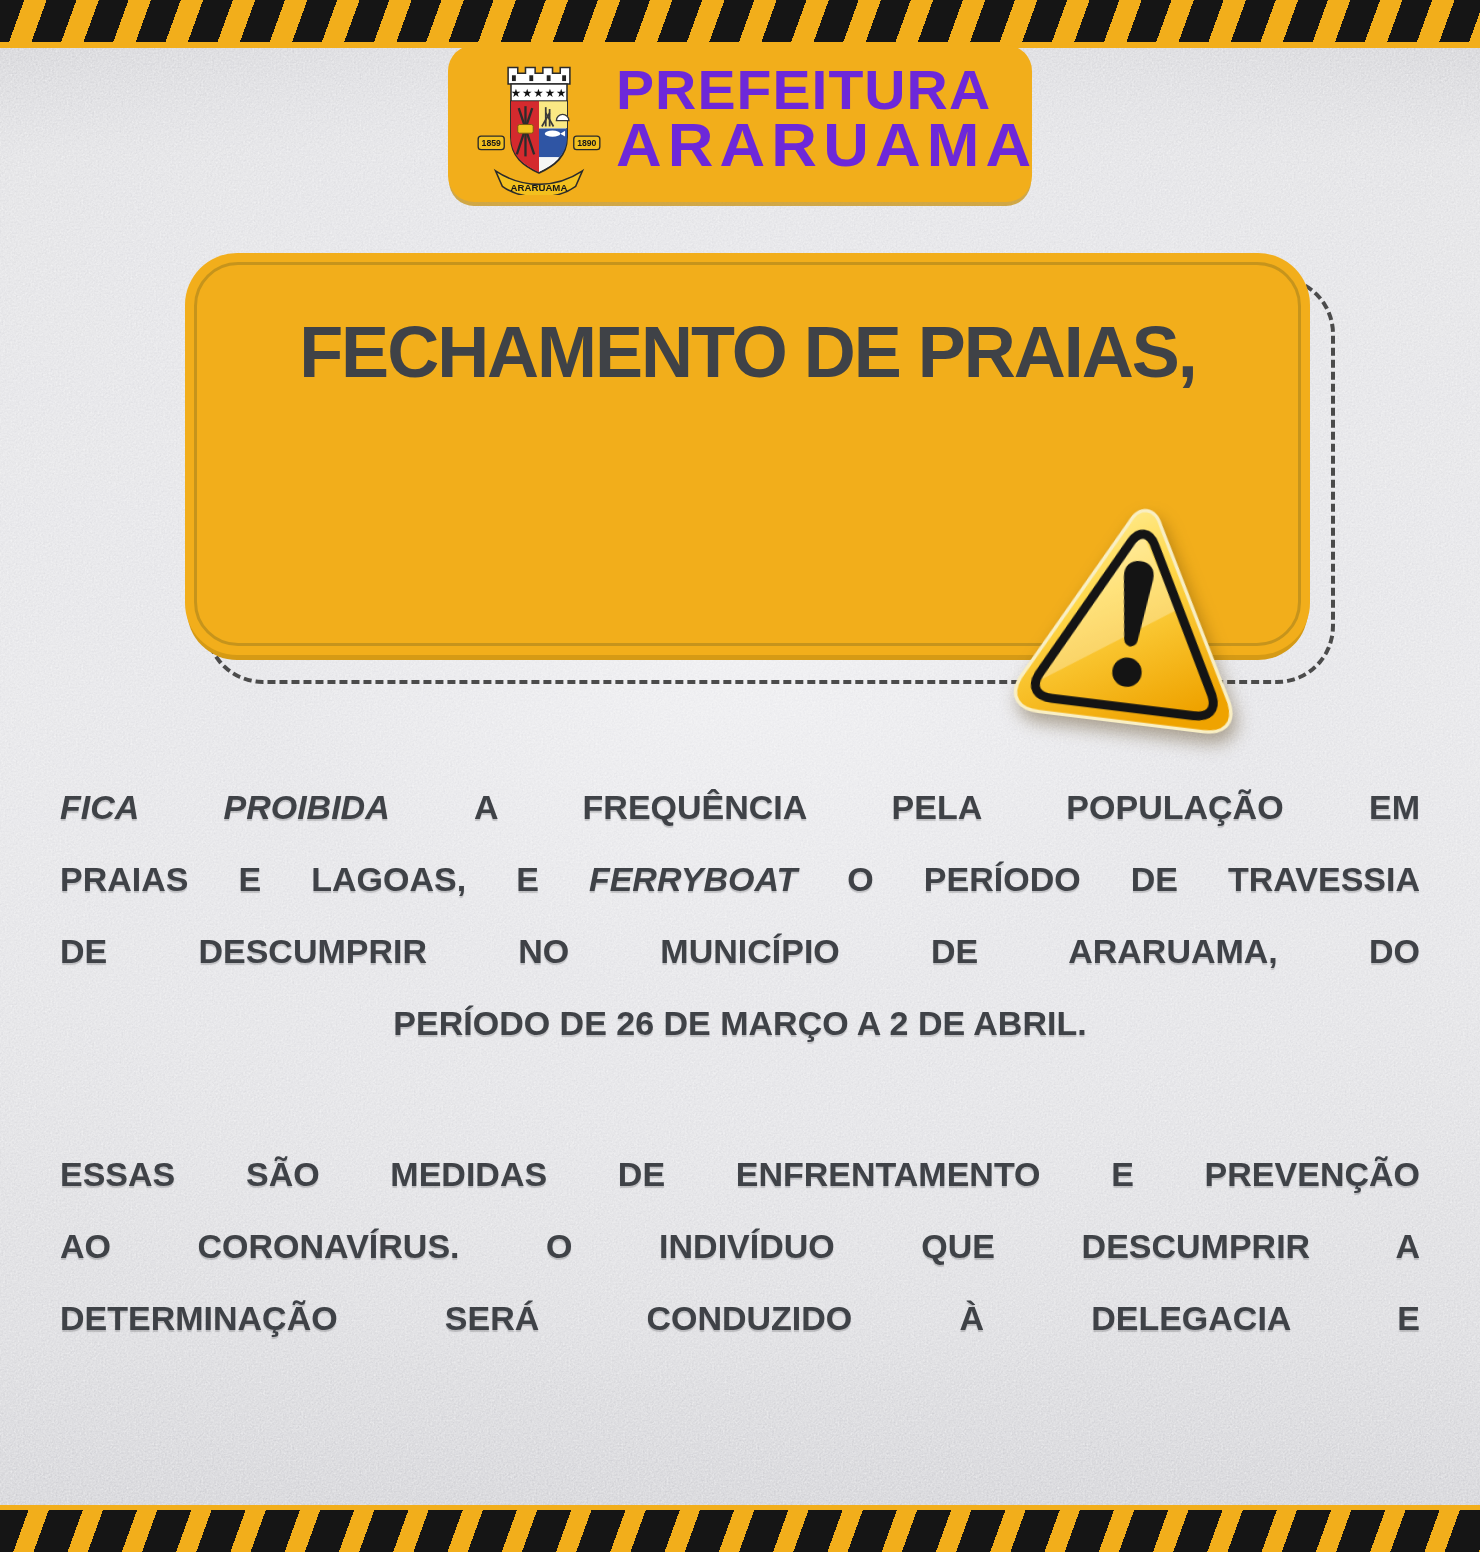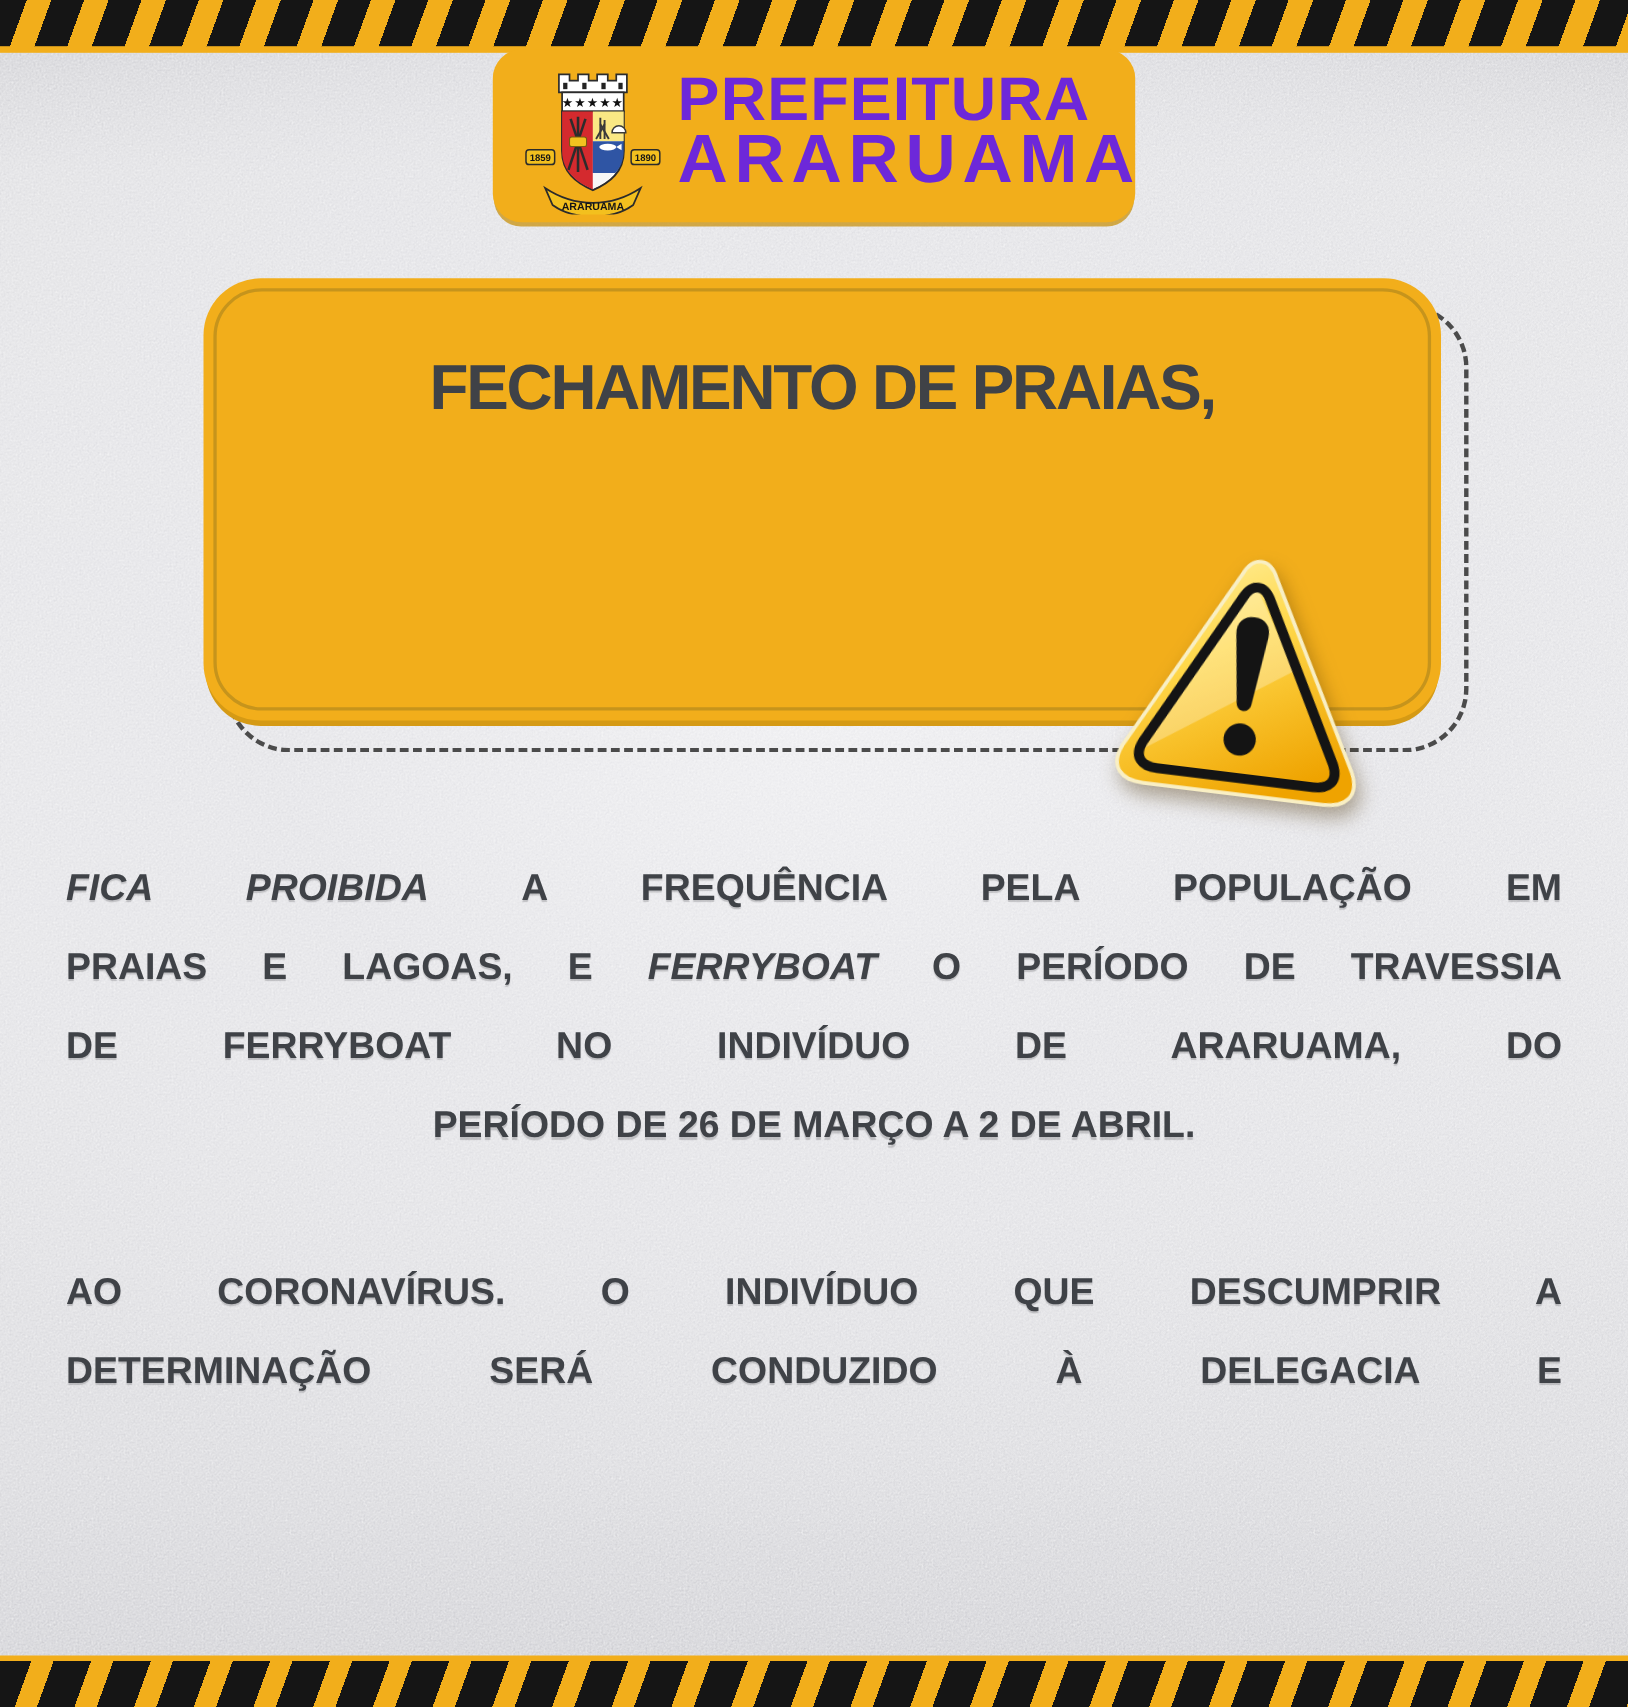--- a/index.html
+++ b/index.html
@@ -56,21 +56,21 @@
   }
   .title-box::after{
     content:"";position:absolute;inset:9px;border:3px solid var(--stroke-olive);
     border-radius:44px;pointer-events:none;
   }
   .title-lines{
     position:absolute;inset:0;padding-top:50px;
     display:flex;flex-direction:column;align-items:stretch;
   }
   .tline{
-    text-align:center;font-size:58px;font-weight:bold;letter-spacing:-2px;
+    text-align:center;font-size:72px;font-weight:bold;letter-spacing:-2px;
     line-height:99px;color:var(--ink);white-space:nowrap;
   }
 
   
   svg.warning{
     position:absolute;left:1004px;top:496px;width:260px;height:238px;
     transform:rotate(7deg);
     filter:drop-shadow(5px 9px 9px rgba(70,45,0,.40));
   }
 
@@ -178,24 +178,25 @@
     <path d="M101 24 C108 8 122 8 129 24 L208 172 C216 190 206 200 188 200 H42 C24 200 14 190 22 172 Z" fill="url(#tg)" stroke="#f9efc4" stroke-width="3"></path>
     <path d="M112 30 L40 172 L152 96 Z" fill="#ffffff" opacity="0.28"></path>
     <path d="M104 42 C110 30 120 30 126 42 L192 167 C198 180 191 187 178 187 H52 C39 187 32 180 38 167 Z" fill="none" stroke="#141414" stroke-width="8" stroke-linejoin="round"></path>
     <path d="M115 57 c-9 0 -14 6 -13 15 l7 55 c1 8 11 8 12 0 l7 -55 c1 -9 -4 -15 -13 -15 z" fill="#141414"></path>
     <circle cx="115" cy="156" r="13" fill="#141414"></circle>
   </svg>
 
   <div class="para p1">
       <div class="bline"><span class="it">FICA PROIBIDA </span><span>A FREQUÊNCIA PELA POPULAÇÃO EM</span></div>
       <div class="bline"><span>PRAIAS E LAGOAS, E </span><span class="it">FERRYBOAT </span><span>O PERÍODO DE TRAVESSIA</span></div>
-      <div class="bline"><span>DE FERRYBOAT NO INDIVÍDUO DE ARARUAMA, DO</span></div>
+      <div class="bline"><span>DE DESCUMPRIR NO MUNICÍPIO DE ARARUAMA, DO</span></div>
       <div class="bline center"><span>PERÍODO DE 26 DE MARÇO A 2 DE ABRIL.</span></div>
     </div>
   <div class="para p2">
+      <div class="bline"><span>ESSAS SÃO MEDIDAS DE ENFRENTAMENTO E PREVENÇÃO</span></div>
       <div class="bline"><span>AO CORONAVÍRUS. O INDIVÍDUO QUE DESCUMPRIR A</span></div>
       <div class="bline"><span>DETERMINAÇÃO SERÁ CONDUZIDO À DELEGACIA E</span></div>
     </div>
 
   <div class="stripe-band bottom">
     <div class="stripes"></div>
   </div>
 
 </div>
 

